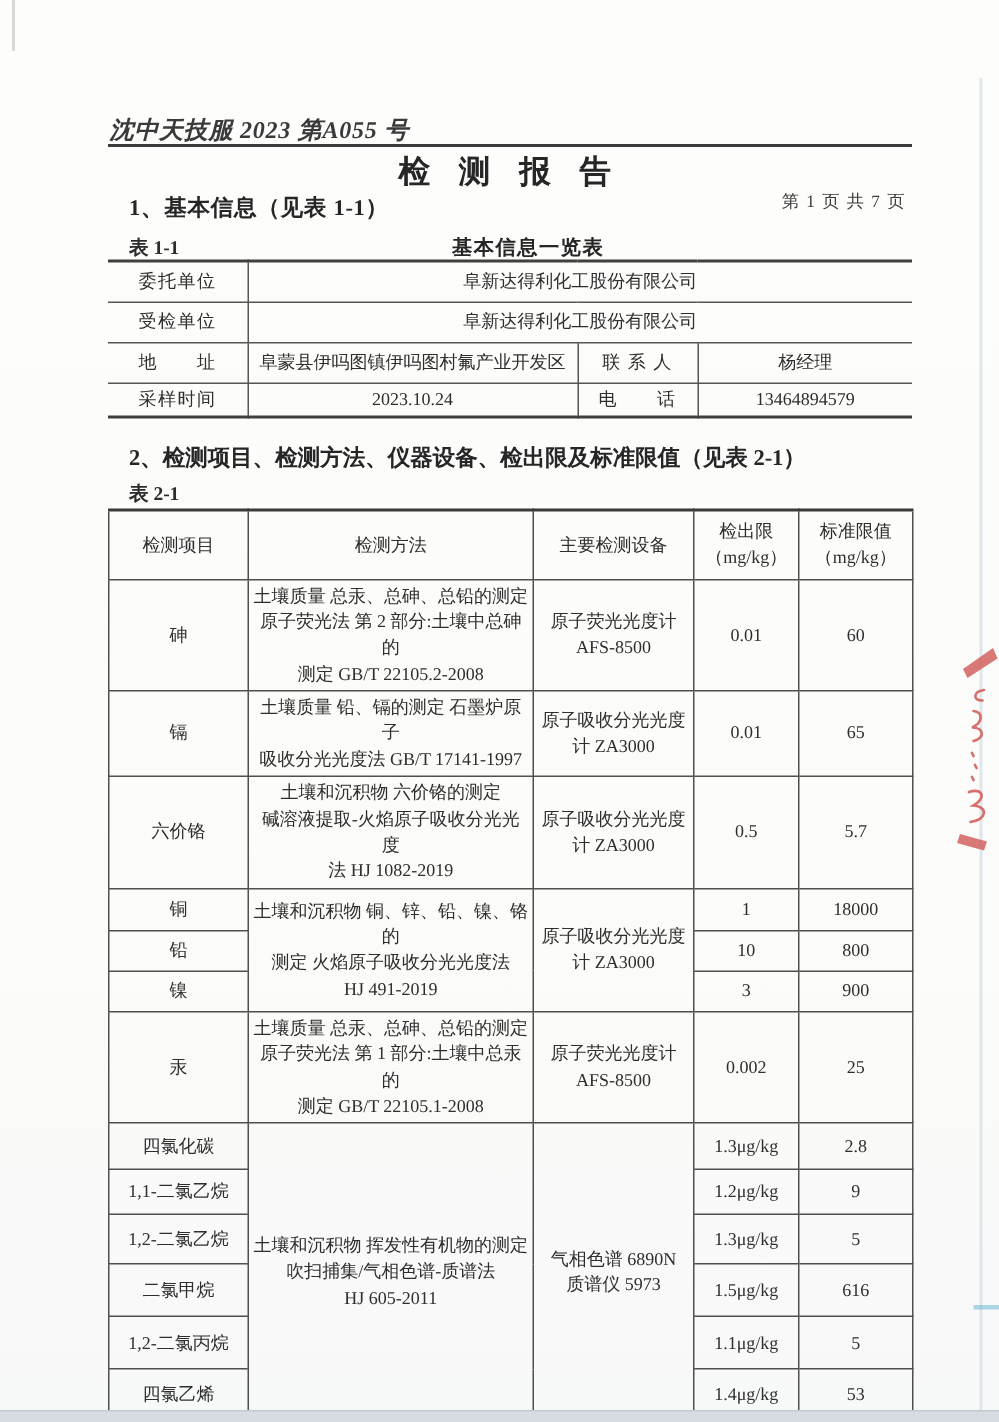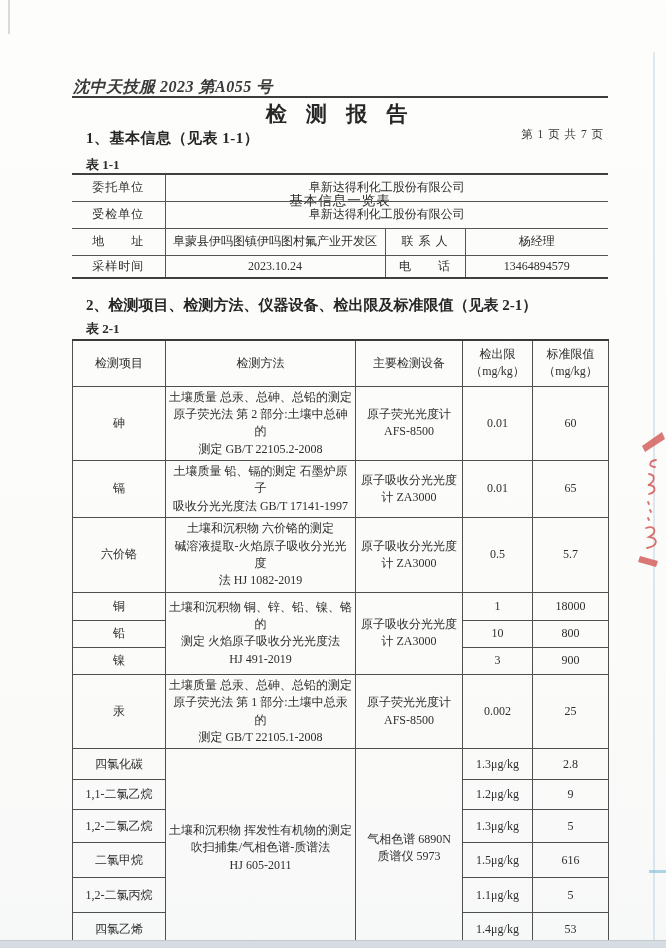--- a/index.html
+++ b/index.html
@@ -25,21 +25,21 @@
   .page-number{position:absolute;right:62px;top:79px;font-size:11.5px;color:#3a3a3a;letter-spacing:1px;margin-top:48px;}
   .header-rule{position:absolute;left:72px;top:96px;width:536px;height:2px;background:#3c3c3c;}
 
   .report-title{position:absolute;left:72px;top:100px;width:536px;text-align:center;font-size:21px;font-weight:bold;letter-spacing:7px;color:#262626;}
 
   .sec-heading{position:absolute;left:86px;font-size:15px;font-weight:bold;color:#262626;letter-spacing:.5px;}
   .sec1{top:129px;}
   .sec2{top:296px;width:540px;letter-spacing:0;}
 
   .tbl-label{position:absolute;left:86px;font-size:13px;font-weight:bold;color:#2c2c2c;}
-  .tbl-title{position:absolute;left:72px;width:536px;text-align:center;font-size:13.5px;font-weight:normal;color:#262626;letter-spacing:1px;margin-top:36px;}
+  .tbl-title{position:absolute;left:84px;width:536px;text-align:center;font-size:13.5px;font-weight:bold;color:#262626;letter-spacing:1px;}
   .cap1{top:156px;}
   .cap2{top:320px;}
 
   table{border-collapse:collapse;table-layout:fixed;position:absolute;left:72px;width:536px;background:transparent;}
   td{font-size:12px;color:#2e2e2e;text-align:center;vertical-align:middle;padding:2px 3px;line-height:1.45;}
   .pre{white-space:pre-line;}
 
   
   .t1{top:173px;border-top:2px solid #404040;border-bottom:2px solid #404040;}
   .t1 td{border-bottom:1px solid #555;}

